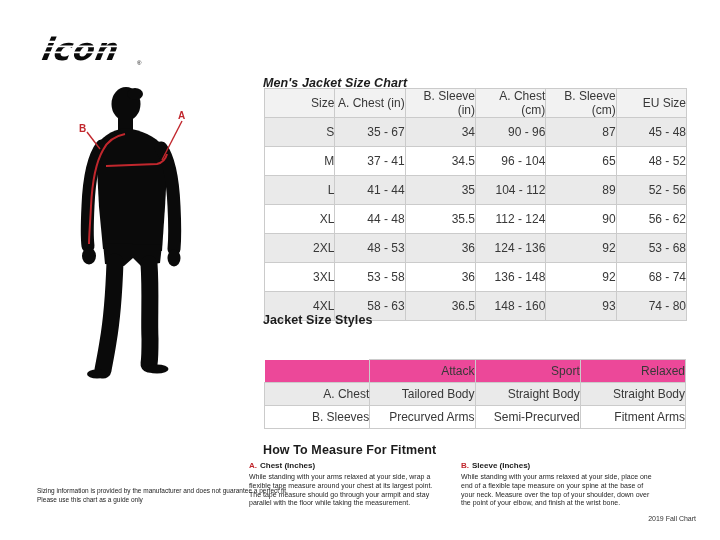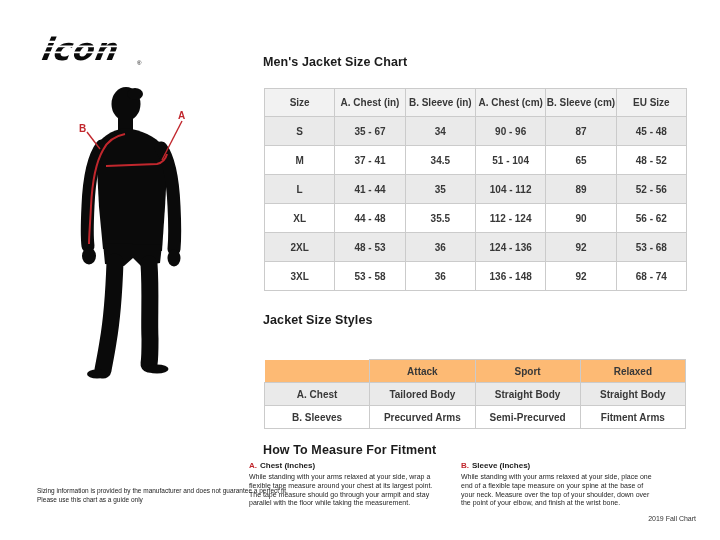--- a/index.html
+++ b/index.html
@@ -19,44 +19,44 @@
   .figure { position: absolute; left: 78px; top: 85px; width: 114px; height: 296px; }
 
   
   .section-title {
     position: absolute;
     font-size: 12.5px;
     font-weight: 700;
     color: #1c1c1c;
     letter-spacing: 0.1px;
   }
-  .title-main    { left: 263px; top: 55px; }
+  .title-main    { left: 263px; top: 76px; font-style: italic; }
   .title-styles  { left: 263px; top: 313px; }
   .title-measure { left: 263px; top: 443px; }
 
   table { border-collapse: collapse; table-layout: fixed; }
   td {
     border: 1px solid #cbcbcb;
-    text-align: center;
+    text-align: right;
     vertical-align: middle;
-    font-size: 10px;
-    font-weight: 700;
+    font-size: 12px;
+    font-weight: 400;
     color: #383838;
     background: #ffffff;
   }
 
   .size-table { position: absolute; left: 264px; top: 88px; width: 423px; }
   .size-table td { width: 16.66%; }
   .size-table tr.hdr td { height: 28px; background: #f2f2f2; }
   .size-table tr.data td { height: 29px; }
   .size-table tr.alt td { background: #eaeaea; }
 
   .styles-table { position: absolute; left: 264px; top: 359px; width: 422px; }
   .styles-table td { width: 25%; height: 23px; }
-  .styles-table tr.hdr td { background: #fdba74; }
+  .styles-table tr.hdr td { background: #ec4899; }
   .styles-table tr.alt td { background: #eaeaea; }
   .styles-table td.blank { border: none; background: transparent; }
 
   
   .measure-col { position: absolute; top: 461px; }
   .measure-col.col-a { left: 249px; }
   .measure-col.col-b { left: 461px; }
   .measure-head { font-size: 8px; font-weight: 700; color: #1a1a1a; }
   .measure-head .prefix { color: #c1272d; }
   .measure-head .rest { margin-left: 3px; }
@@ -134,21 +134,21 @@
     <td>35 - 67</td>
     <td>34</td>
     <td>90 - 96</td>
     <td>87</td>
     <td>45 - 48</td>
   </tr>
   <tr class="data">
     <td>M</td>
     <td>37 - 41</td>
     <td>34.5</td>
-    <td>51 - 104</td>
+    <td>96 - 104</td>
     <td>65</td>
     <td>48 - 52</td>
   </tr>
   <tr class="data alt">
     <td>L</td>
     <td>41 - 44</td>
     <td>35</td>
     <td>104 - 112</td>
     <td>89</td>
     <td>52 - 56</td>
@@ -169,20 +169,28 @@
     <td>92</td>
     <td>53 - 68</td>
   </tr>
   <tr class="data">
     <td>3XL</td>
     <td>53 - 58</td>
     <td>36</td>
     <td>136 - 148</td>
     <td>92</td>
     <td>68 - 74</td>
+  </tr>
+  <tr class="data alt">
+    <td>4XL</td>
+    <td>58 - 63</td>
+    <td>36.5</td>
+    <td>148 - 160</td>
+    <td>93</td>
+    <td>74 - 80</td>
   </tr>
   </tbody>
 </table>
 
 <div class="section-title title-styles">Jacket Size Styles</div>
 
 <table class="styles-table">
   <tbody>
   <tr class="hdr">
     <td class="blank"></td>

